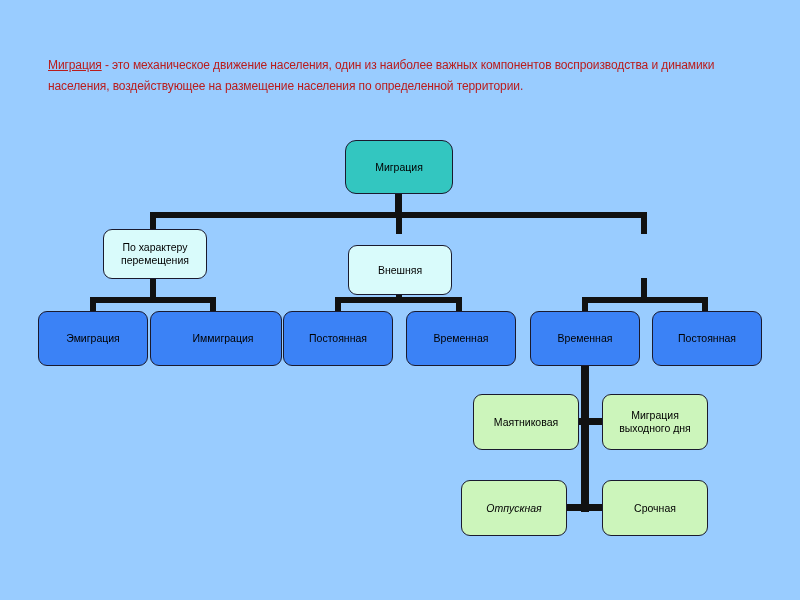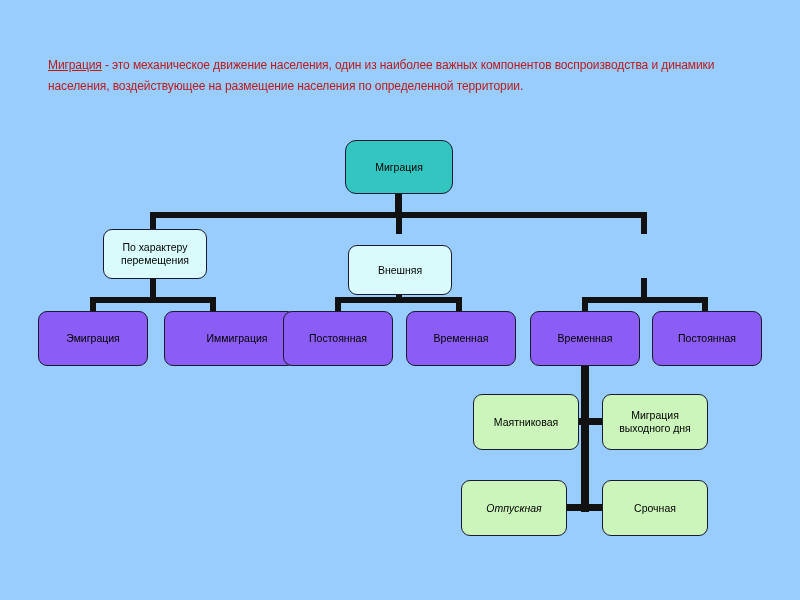--- a/index.html
+++ b/index.html
@@ -47,21 +47,21 @@
     padding: 2px 4px;
   }
   .node.root {
     background: #33c6c0;
     border-radius: 11px;
   }
   .node.level2 {
     background: #d9fbfb;
   }
   .node.level3 {
-    background: #8b5cf6;
+    background: #3b82f6;
   }
   .node.leaf {
     background: #ccf5bb;
   }
   .node .label {
     display: block;
   }
   .conn {
     position: absolute;
     background: #111111;
@@ -109,21 +109,21 @@
   <div class="node level2" style="left:103px; top:229px; width:104px; height:50px;justify-content:center;">
     <span class="label">По  характеру<br>перемещения</span>
   </div>
   <div class="node level2" style="left:348px; top:229px; width:104px; height:50px;margin-top:16px;">
     <span class="label">Внешняя</span>
   </div>
 
   <div class="node level3" style="left:38px; top:311px; width:110px; height:55px;">
     <span class="label">Эмиграция</span>
   </div>
-  <div class="node level3" style="left:164px; top:311px; width:132px; height:55px;padding-left:18px;">
+  <div class="node level3" style="left:150px; top:311px; width:132px; height:55px;padding-left:18px;">
     <span class="label">Иммиграция</span>
   </div>
   <div class="node level3" style="left:283px; top:311px; width:110px; height:55px;">
     <span class="label">Постоянная</span>
   </div>
   <div class="node level3" style="left:406px; top:311px; width:110px; height:55px;">
     <span class="label">Временная</span>
   </div>
   <div class="node level3" style="left:530px; top:311px; width:110px; height:55px;">
     <span class="label">Временная</span>

